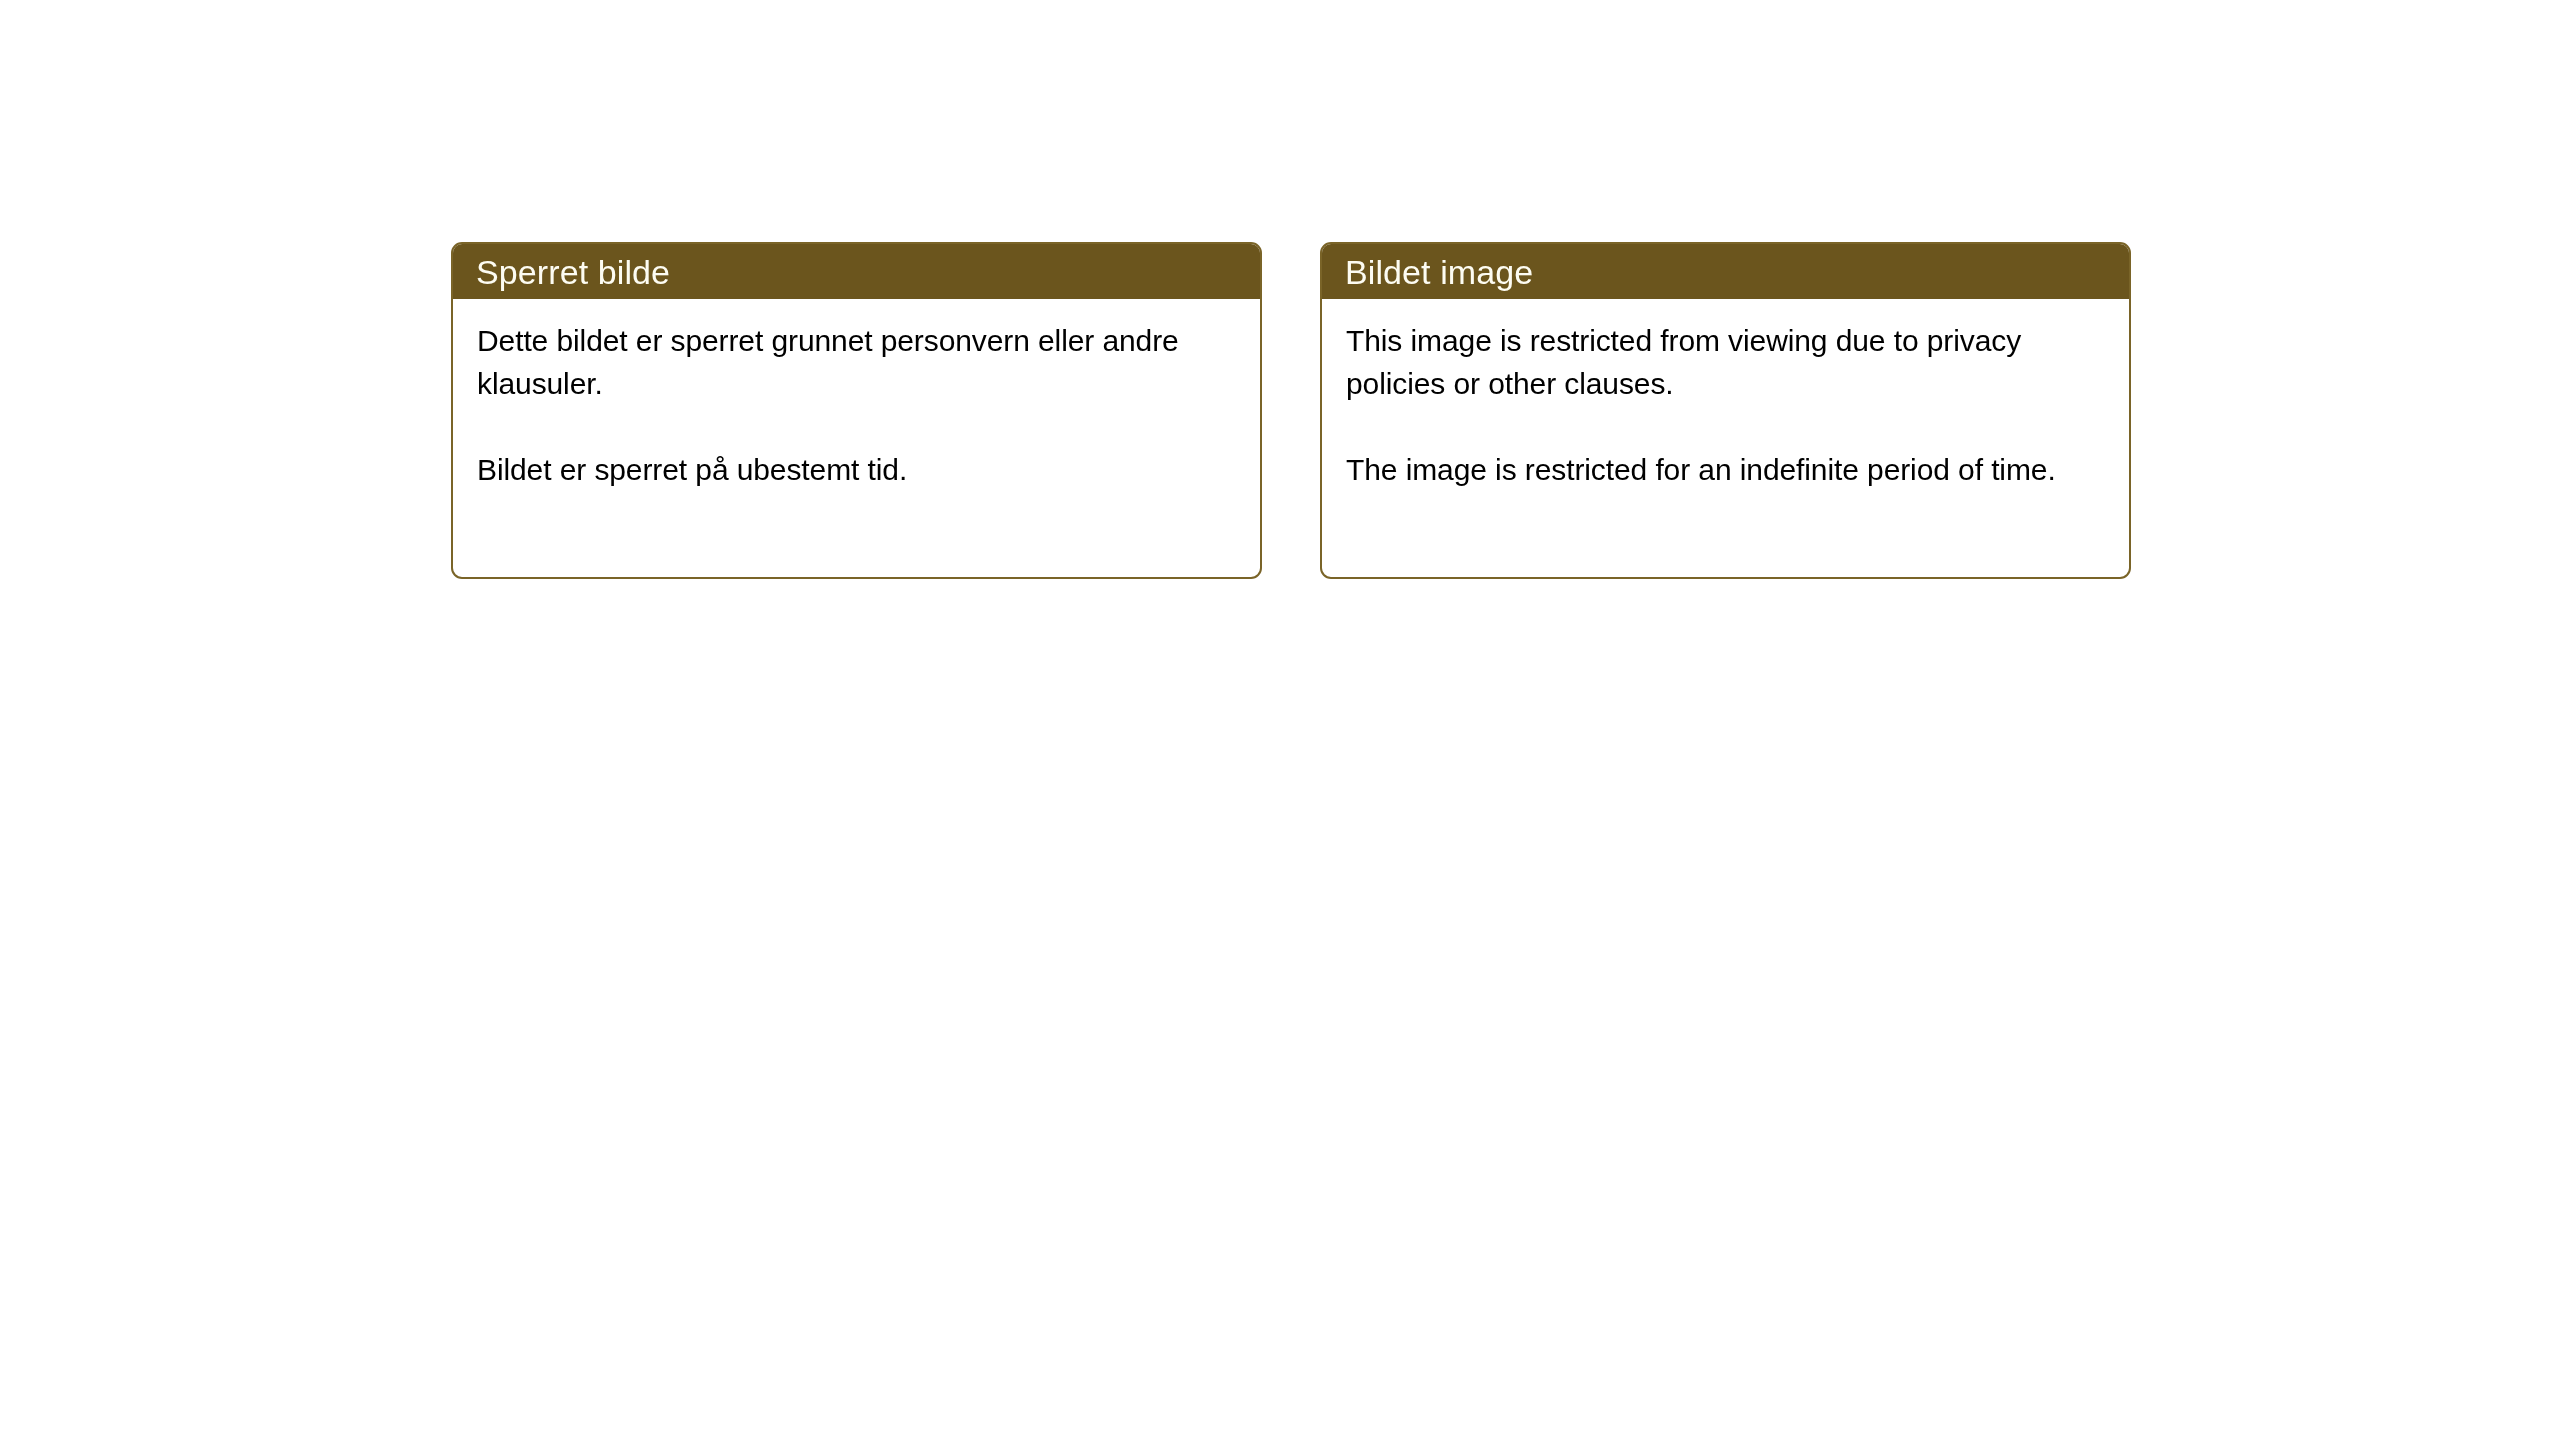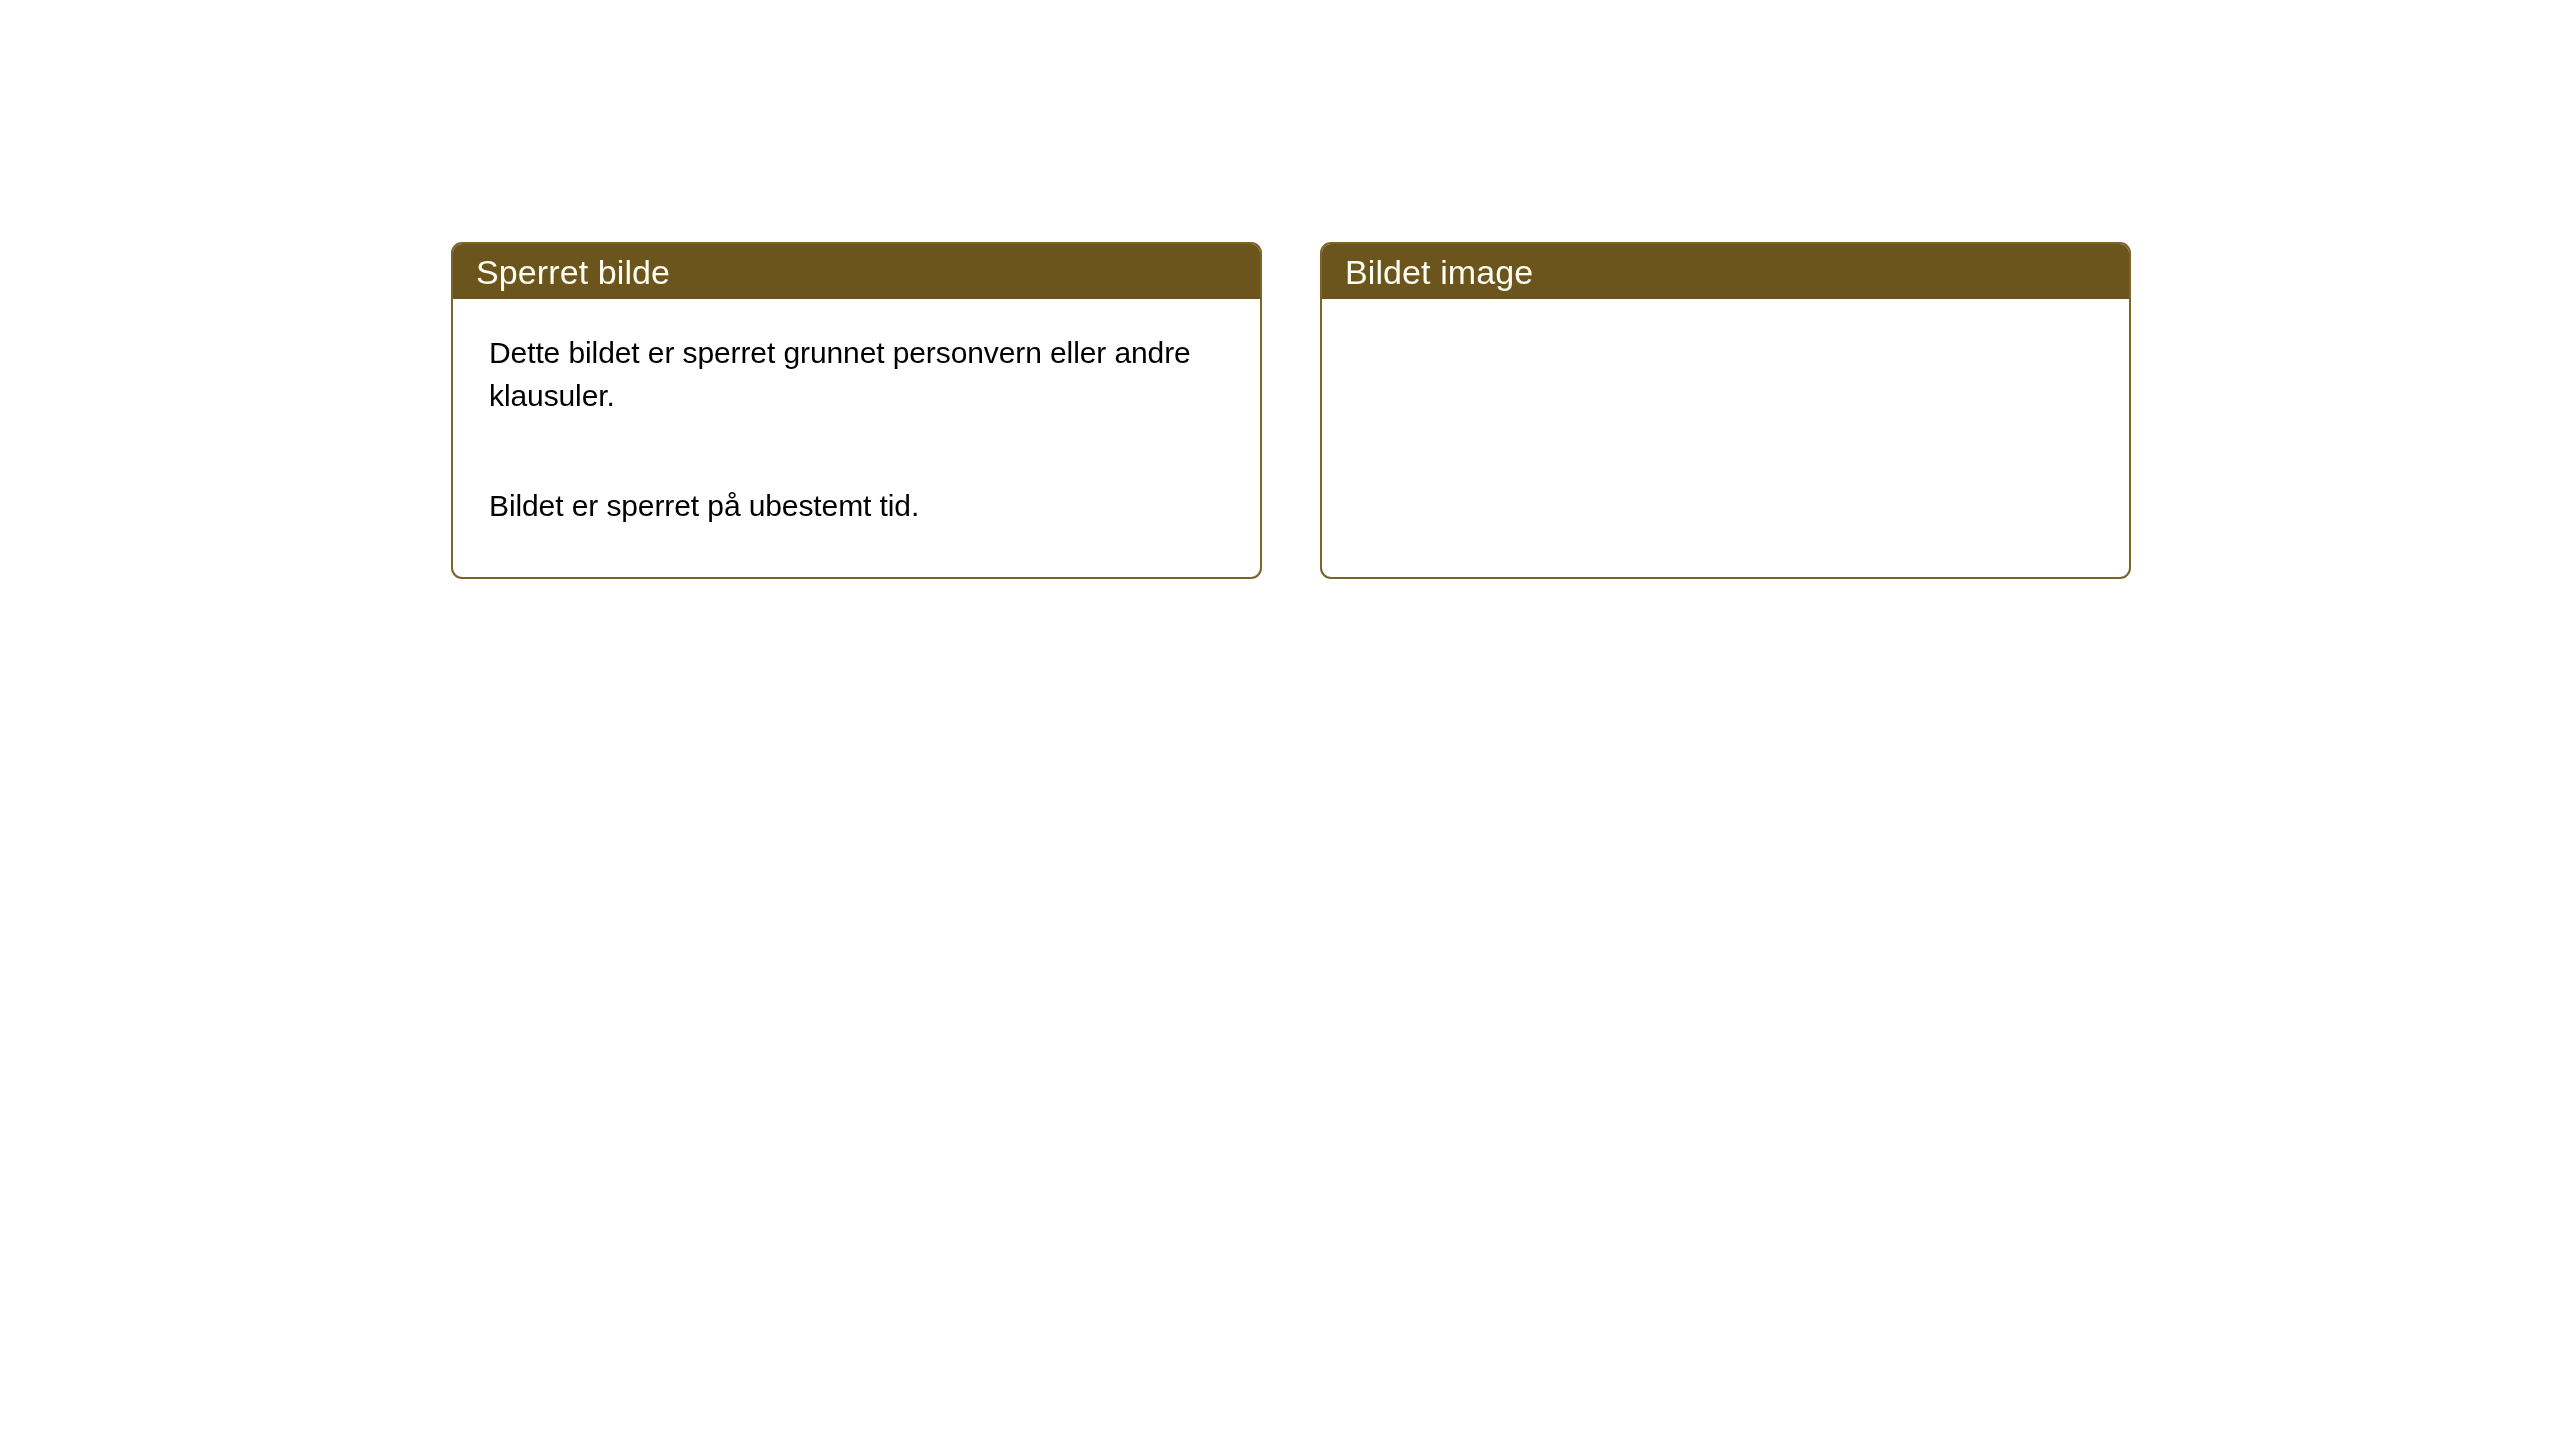--- a/index.html
+++ b/index.html
@@ -57,21 +57,21 @@
   .card-body {
     padding: 20px 22px 0 24px;
     box-sizing: border-box;
   }
 
   .card-paragraph {
     color: #000000;
     font-size: 30px;
     line-height: 43px;
     font-weight: 400;
-    margin: 12px;
+    margin: 0;
     letter-spacing: -0.1px;
   }
 
   .card-paragraph-spacer {
     height: 43px;
   }
 </style>
 </head>
 <body>
 
@@ -85,15 +85,20 @@
       <p class="card-paragraph">Dette bildet er sperret grunnet personvern eller andre klausuler.</p>
       <div class="card-paragraph-spacer"></div>
       <p class="card-paragraph">Bildet er sperret på ubestemt tid.</p>
     </div>
   </div>
 
   <div class="card card-en">
     <div class="card-header">
       <span class="card-header-title">Bildet image</span>
     </div>
+    <div class="card-body">
+      <p class="card-paragraph">This image is restricted from viewing due to privacy policies or other clauses.</p>
+      <div class="card-paragraph-spacer"></div>
+      <p class="card-paragraph">The image is restricted for an indefinite period of time.</p>
+    </div>
   </div>
 
 </div>
 
 </body></html>

